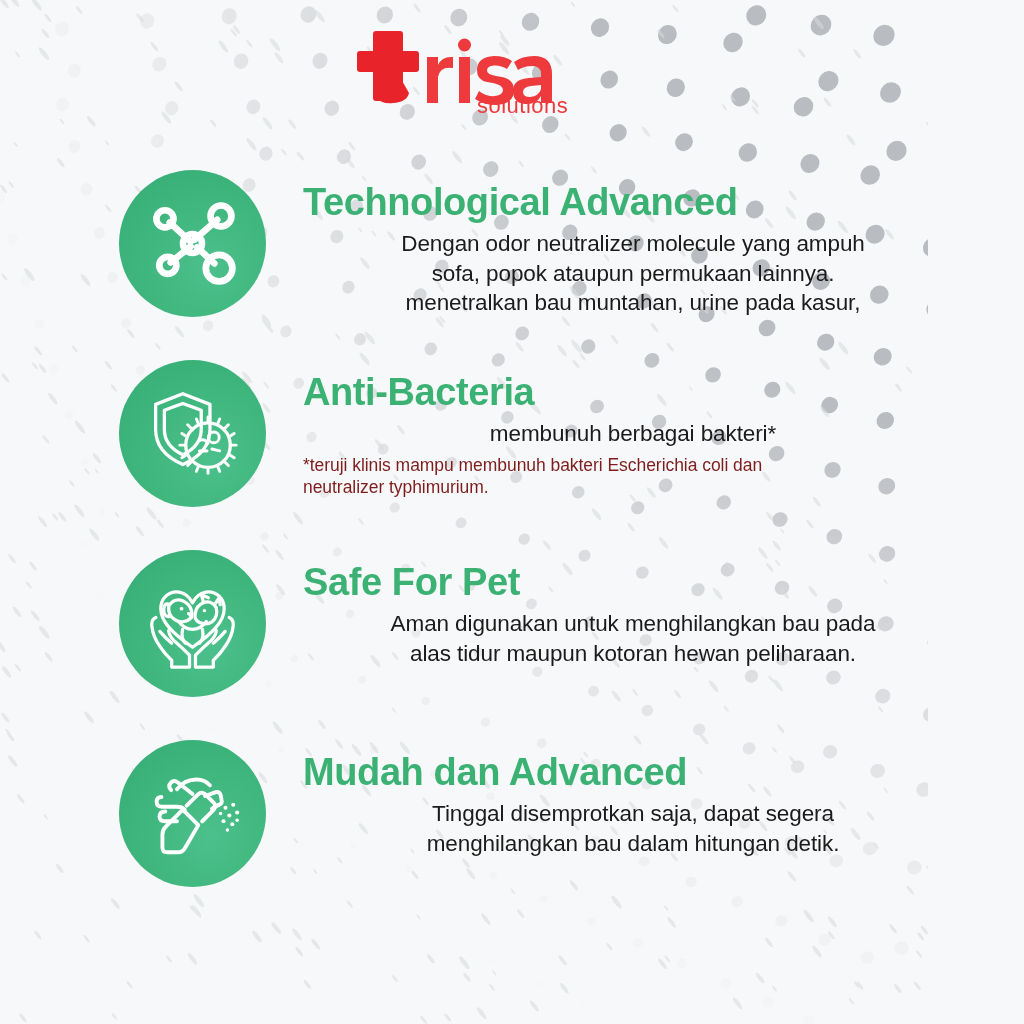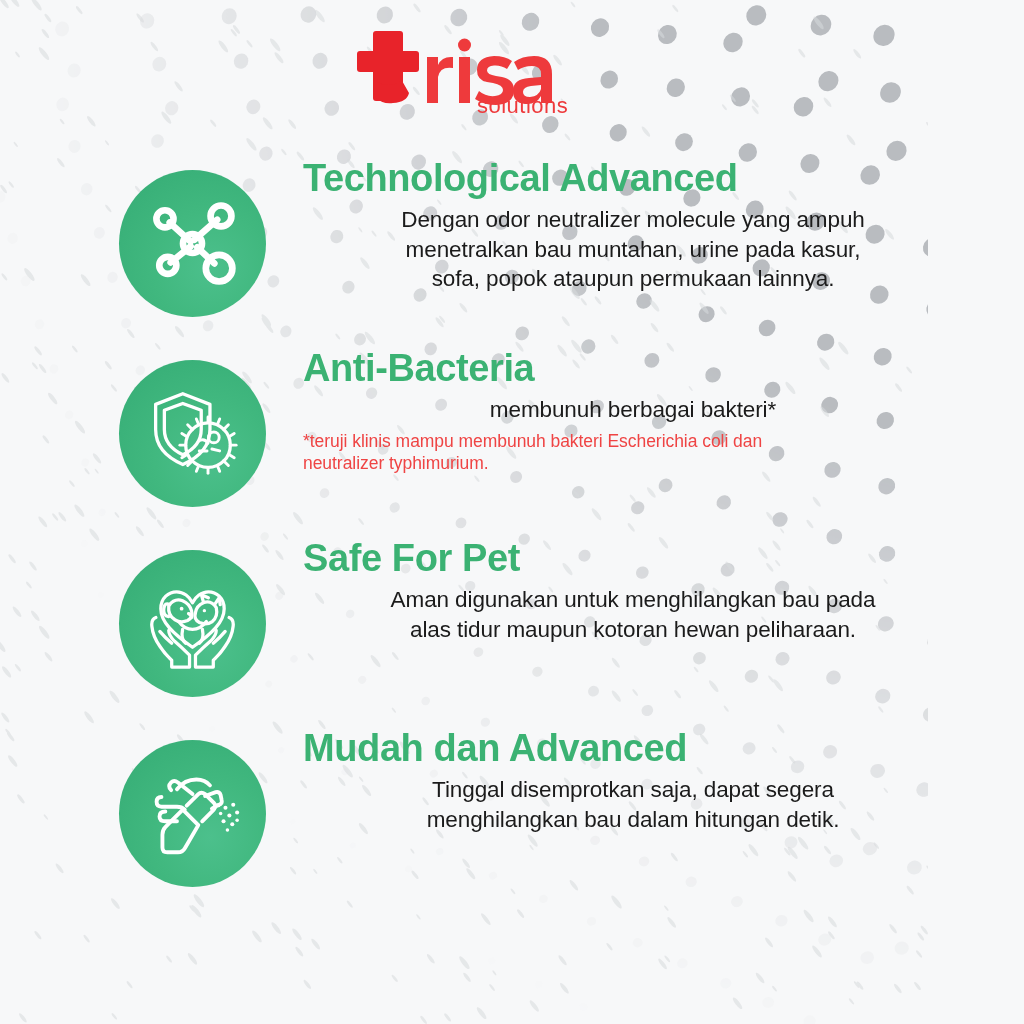--- a/index.html
+++ b/index.html
@@ -95,34 +95,35 @@
     width: 660px;
   }
 
   .feat-title {
     color: #3bb273;
     font-size: 38px;
     font-weight: 700;
     letter-spacing: -0.4px;
     line-height: 1.06;
     white-space: nowrap;
+    margin-top: 24px;
   }
 
   .feat-desc {
     color: #1b1b1b;
     font-size: 22.5px;
     line-height: 1.30;
     margin-top: 7px;
     font-weight: 400;
     letter-spacing: -0.1px;
     text-align: center;
   }
 
   .feat-note {
-    color: #ef4444;
+    color: #7f1d1d;
     font-size: 17.5px;
     line-height: 1.30;
     margin-top: 5px;
     font-weight: 400;
     letter-spacing: -0.05px;
   }
 
   .nowrapline { display: block; }
 </style>
 </head>
@@ -900,22 +901,22 @@
           <circle cx="21" cy="24" r="9"></circle>
           <circle cx="24" cy="73" r="9"></circle>
           <circle cx="80" cy="21" r="11"></circle>
           <circle cx="78" cy="76" r="14"></circle>
         </svg>
       </div>
       <div class="copy">
         <div class="feat-title">Technological Advanced</div>
         <div class="feat-desc">
           <span class="nowrapline">Dengan odor neutralizer molecule yang ampuh</span>
+          <span class="nowrapline">sofa, popok ataupun permukaan lainnya.</span>
           <span class="nowrapline">menetralkan bau muntahan, urine pada kasur,</span>
-          <span class="nowrapline">sofa, popok ataupun permukaan lainnya.</span>
         </div>
       </div>
     </div>
 
     <div class="feature" style="top:190px">
       <div class="icon-circle">
         <svg width="97" height="97" viewBox="0 0 100 100" fill="none" stroke="#ffffff" stroke-width="3.4" stroke-linecap="round" stroke-linejoin="round">
           <path d="M12 20 L40 9 L68 20 L68 46 Q68 70 40 82 Q12 70 12 46 Z"></path>
           <path d="M21 26 L40 19 L59 26 L59 46 Q59 63 40 72 Q21 63 21 46 Z"></path>
           <circle cx="66" cy="62" r="23"></circle>

